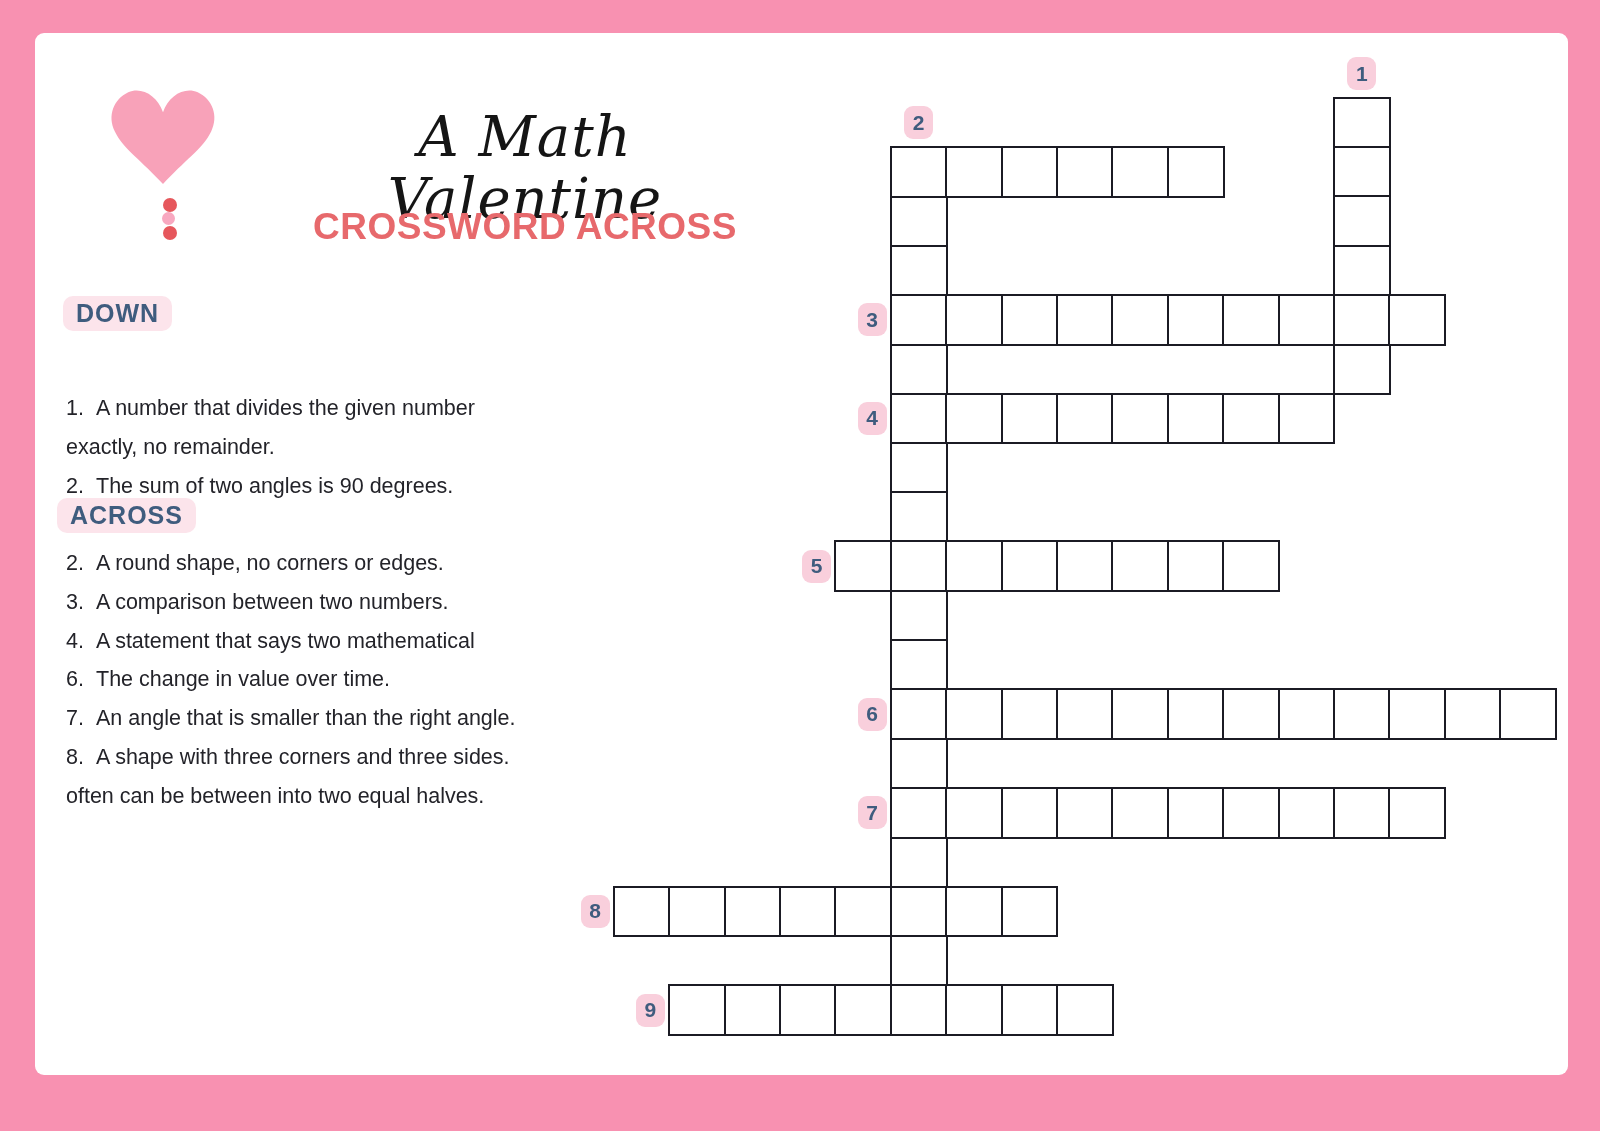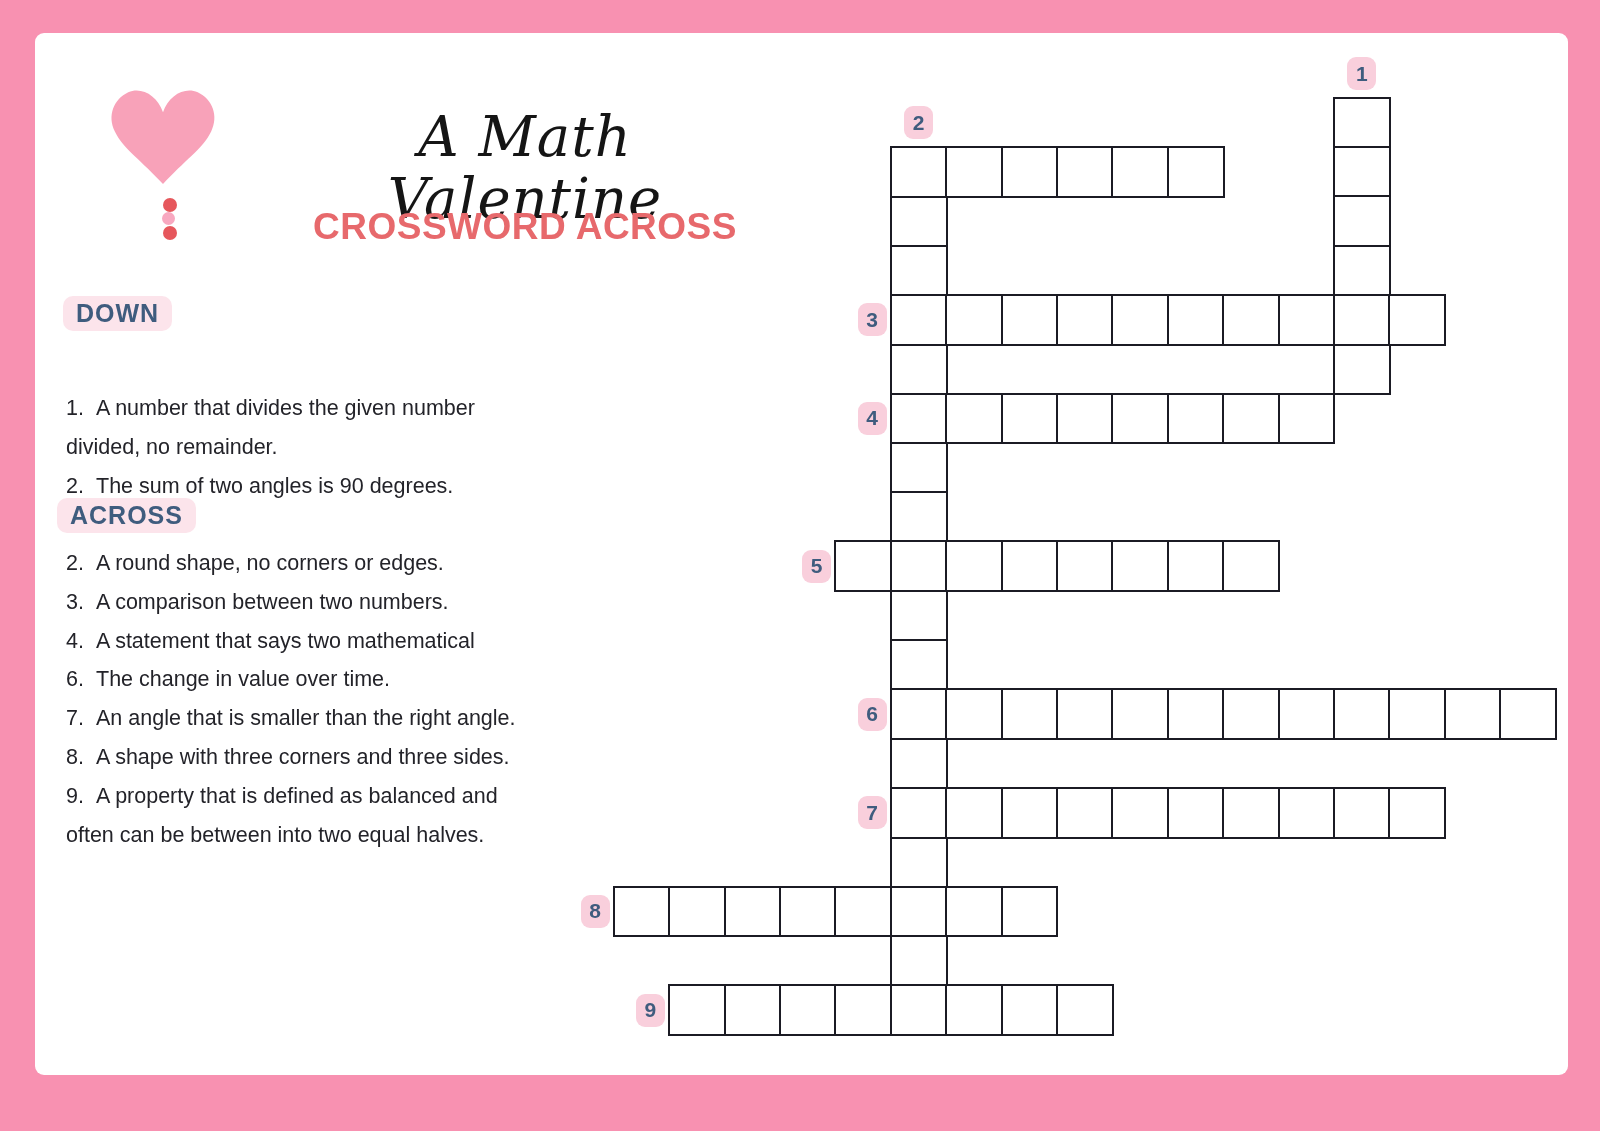--- a/index.html
+++ b/index.html
@@ -76,33 +76,32 @@
   <div class="dot" style="left: 163px; top: 198px; width: 14px; height: 14px; background: rgb(230, 87, 92);"></div>
   <div class="dot" style="left: 162px; top: 212px; width: 13px; height: 13px; background: rgb(248, 168, 192);"></div>
   <div class="dot" style="left: 163px; top: 226px; width: 14px; height: 14px; background: rgb(230, 87, 92);"></div>
 
   <div class="title">A Math Valentine</div>
   <div class="subtitle">CROSSWORD ACROSS</div>
 
   <div class="pill" id="down-pill">DOWN</div>
   <div class="clues" id="down-clues">
       <div><span class="clue-num">1.</span>A number that divides the given number</div>
-      <div>divided, no remainder.</div>
+      <div>exactly, no remainder.</div>
       <div><span class="clue-num">2.</span>The sum of two angles is 90 degrees.</div>
     </div>
 
   <div class="pill" id="across-pill">ACROSS</div>
   <div class="clues" id="across-clues">
       <div><span class="clue-num">2.</span>A round shape, no corners or edges.</div>
       <div><span class="clue-num">3.</span>A comparison between two numbers.</div>
       <div><span class="clue-num">4.</span>A statement that says two mathematical</div>
       <div><span class="clue-num">6.</span>The change in value over time.</div>
       <div><span class="clue-num">7.</span>An angle that is smaller than the right angle.</div>
       <div><span class="clue-num">8.</span>A shape with three corners and three sides.</div>
-      <div><span class="clue-num">9.</span>A property that is defined as balanced and</div>
       <div>often can be between into two equal halves.</div>
     </div>
 
   <div id="grid-layer">
       <div class="cell" style="left: 1332.95px; top: 96.75px; width: 57.9px; height: 51.8px;"></div>
       <div class="cell" style="left: 1332.95px; top: 146.05px; width: 57.9px; height: 51.8px;"></div>
       <div class="cell" style="left: 1332.95px; top: 195.35px; width: 57.9px; height: 51.8px;"></div>
       <div class="cell" style="left: 1332.95px; top: 244.65px; width: 57.9px; height: 51.8px;"></div>
       <div class="cell" style="left: 1332.95px; top: 293.95px; width: 57.9px; height: 51.8px;"></div>
       <div class="cell" style="left: 1332.95px; top: 343.25px; width: 57.9px; height: 51.8px;"></div>

